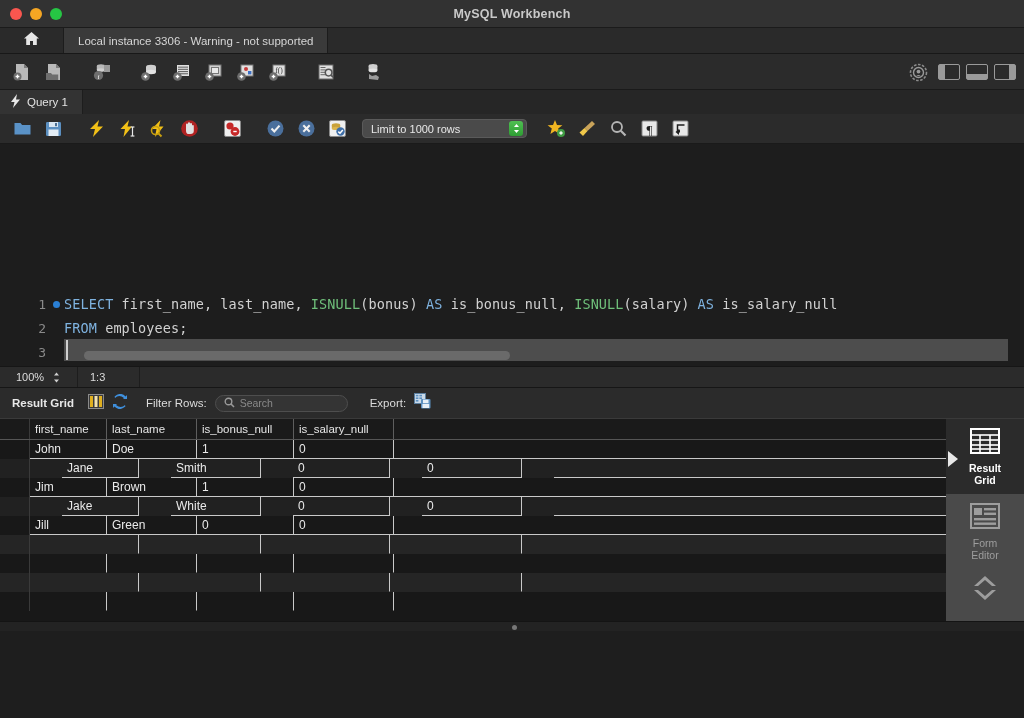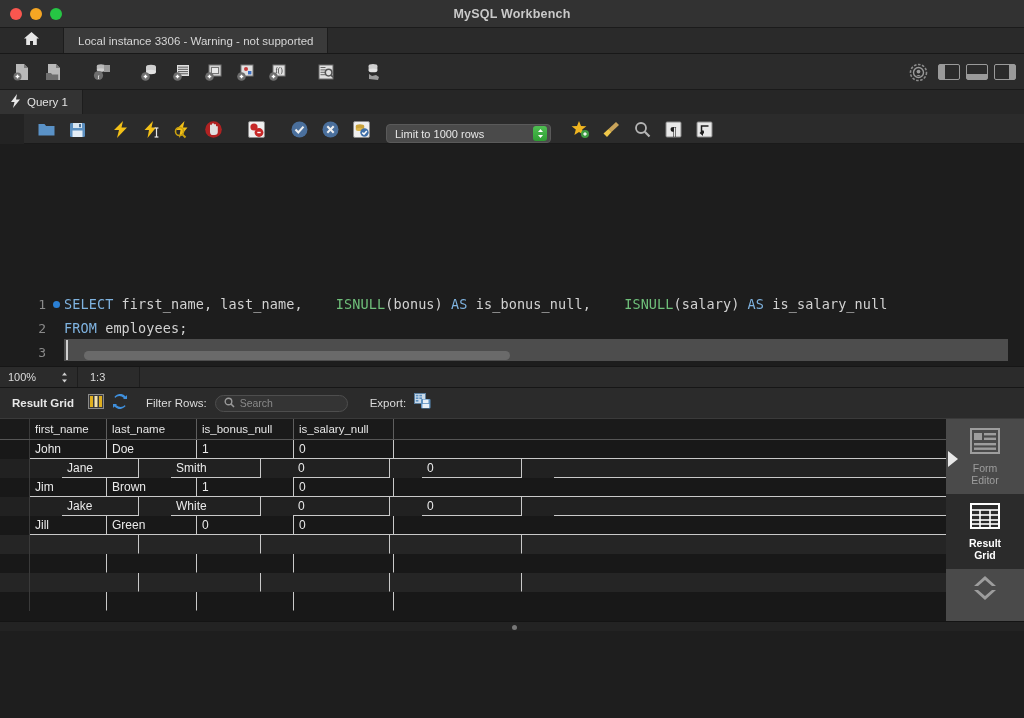--- a/index.html
+++ b/index.html
@@ -45,47 +45,47 @@
   .panelico.right::before { content:''; position:absolute; right:0; top:0; bottom:0; width: 6px; background:#9a9a9a; }
 
   
   .qtabstrip { height: 24px; background: #262626; display: flex; align-items: stretch; }
   .qtab {
     display: flex; align-items: center; gap: 6px; padding: 0 14px 0 10px;
     background: #333333; font-size: 11.5px; color: #e2e2e2; border-right: 1px solid #1d1d1d;
   }
 
   
-  .qtool { height: 30px; background: #2b2b2b; display: flex; align-items: flex-end; gap: 3px; padding-left: 8px; border-bottom: 1px solid #1a1a1a; margin-left: 24px; }
+  .qtool { height: 30px; background: #2b2b2b; display: flex; align-items: center; gap: 3px; padding-left: 8px; border-bottom: 1px solid #1a1a1a; }
   .qsep { width: 9px; }
   .limitsel {
     margin-left: 8px; width: 165px; height: 19px; background: #4a4a4a; border-radius: 4px;
     display: flex; align-items: center; padding: 0 3px 0 8px; font-size: 11px; color: #e8e8e8;
     border: 1px solid #5a5a5a; justify-content: space-between;
   }
   .stepper { width: 14px; height: 15px; border-radius: 3px; background: linear-gradient(#4fbf52,#2e9e33); display:flex; flex-direction:column; align-items:center; justify-content:center; }
 
   
   .editor { position: relative; height: 222px; background: #1d1d1d; overflow: hidden; }
   .gutter { position: absolute; left: 0; top: 0; bottom: 0; width: 64px; background: #1d1d1d; }
   .eline { height: 24px; display: flex; align-items: center; position: relative; }
   .lno { position: absolute; left: 0; width: 46px; text-align: right; font-size: 13px; color: #8a8a8a;
          font-family: "DejaVu Sans Mono", monospace; }
   .bp { position: absolute; left: 53px; width: 7px; height: 7px; border-radius: 50%; background: #2a7fd4; }
   .ctext { position: absolute; left: 64px; font-family: "DejaVu Sans Mono", monospace; font-size: 13.5px; color: #d2d2d2; white-space: pre; letter-spacing: .1px; }
   .kw { color: #7fb3e0; }
-  .fn { color: #6fbf7a; margin-left: 25px; }
+  .fn { color: #6fbf7a; }
   .activeline { position: absolute; left: 64px; right: 16px; height: 22px; background: #4d4d4d; }
   .caret { position: absolute; left: 66px; width: 2px; height: 20px; background: #cfcfcf; }
   .hscroll { position: absolute; left: 64px; right: 16px; bottom: 6px; height: 9px; }
   .hthumb { position: absolute; left: 20px; width: 426px; height: 9px; background: #6a6a6a; border-radius: 5px; }
 
   
   .estatus { height: 22px; background: #2b2b2b; display: flex; align-items: stretch; border-top: 1px solid #161616; border-bottom: 1px solid #161616; position: relative; }
-  .zoombox { width: 78px; display: flex; align-items: center; justify-content: space-between; padding: 0 8px; font-size: 11px; color: #dcdcdc; border-right: 1px solid #1d1d1d; }
+  .zoombox { width: 78px; display: flex; align-items: center; justify-content: space-between; padding: 0 16px; font-size: 11px; color: #dcdcdc; border-right: 1px solid #1d1d1d; }
   .stepper2 { display:flex; flex-direction:column; align-items:center; justify-content:center; line-height: 5px; color:#cfcfcf; font-size: 8px; }
   .posbox { width: 62px; display: flex; align-items: center; padding-left: 12px; font-size: 11px; color: #dcdcdc; border-right: 1px solid #1d1d1d; }
 
   
   .reshdr { height: 30px; background: #2b2b2b; display: flex; align-items: center; gap: 8px; padding-left: 12px; position: relative; }
   .reshdr .lbl { font-size: 11.5px; color: #e8e8e8; font-weight: bold; }
   .filtlbl { font-size: 11.5px; color: #dcdcdc; margin-left: 10px; }
   .searchbox { width: 133px; height: 17px; background: #343434; border: 1px solid #4e4e4e; border-radius: 9px;
                display: flex; align-items: center; gap: 5px; padding: 0 8px; }
   .searchbox .ph { font-size: 10.5px; color: #8a8a8a; }
@@ -594,51 +594,51 @@
         <div class="gc sep" style="width:77px;"></div>
         <div class="gc sep" style="width:90px;"></div>
         <div class="gc sep" style="width:97px;"></div>
         <div class="gc sep" style="width:100px;"></div>
         <div class="gc nosep" style="flex:1;"></div>
       </div>
     </div>
 
     <div class="rail">
       <div class="rail-arrow"></div>
-      <div class="rail-item">
-        <span>
-          <svg width="30" height="26" viewBox="0 0 30 26">
-            <rect x="1" y="1" width="28" height="24" fill="none" stroke="#9d9d9d" stroke-width="2"></rect>
-            <rect x="4" y="5" width="8" height="7" fill="#9d9d9d"></rect>
-            <g fill="#9d9d9d">
-                <rect x="14" y="5" width="12" height="2.4"></rect>
-                <rect x="14" y="9.6" width="12" height="2.4"></rect>
-                <rect x="4" y="15" width="22" height="2.4"></rect>
-                <rect x="4" y="19.5" width="22" height="2.4"></rect>
-              </g>
-          </svg>
-        </span>
-        <span class="rl"><span>Form</span><br><span>Editor</span></span>
-      </div>
       <div class="rail-item active">
         <span>
           <svg width="30" height="26" viewBox="0 0 30 26">
             <rect x="1" y="1" width="28" height="24" fill="none" stroke="#fff" stroke-width="2"></rect>
             <g stroke="#fff" stroke-width="1.6">
               <line x1="1" y1="7" x2="29" y2="7"></line>
                 <line x1="1" y1="12" x2="29" y2="12"></line>
                 <line x1="1" y1="17" x2="29" y2="17"></line>
                 <line x1="1" y1="21" x2="29" y2="21"></line>
               <line x1="10" y1="7" x2="10" y2="25"></line>
                 <line x1="20" y1="7" x2="20" y2="25"></line>
             </g>
           </svg>
         </span>
         <span class="rl"><span>Result</span><br><span>Grid</span></span>
       </div>
+      <div class="rail-item">
+        <span>
+          <svg width="30" height="26" viewBox="0 0 30 26">
+            <rect x="1" y="1" width="28" height="24" fill="none" stroke="#9d9d9d" stroke-width="2"></rect>
+            <rect x="4" y="5" width="8" height="7" fill="#9d9d9d"></rect>
+            <g fill="#9d9d9d">
+                <rect x="14" y="5" width="12" height="2.4"></rect>
+                <rect x="14" y="9.6" width="12" height="2.4"></rect>
+                <rect x="4" y="15" width="22" height="2.4"></rect>
+                <rect x="4" y="19.5" width="22" height="2.4"></rect>
+              </g>
+          </svg>
+        </span>
+        <span class="rl"><span>Form</span><br><span>Editor</span></span>
+      </div>
       <div style="display:flex;justify-content:center;padding-top:4px;">
         <span>
           <svg width="28" height="30" viewBox="0 0 28 30">
             <path d="M14 3 L25 13 L21 13 L14 7 L7 13 L3 13 Z" fill="#9d9d9d"></path>
             <path d="M14 27 L25 17 L21 17 L14 23 L7 17 L3 17 Z" fill="#9d9d9d"></path>
           </svg>
         </span>
       </div>
     </div>
   </div>

